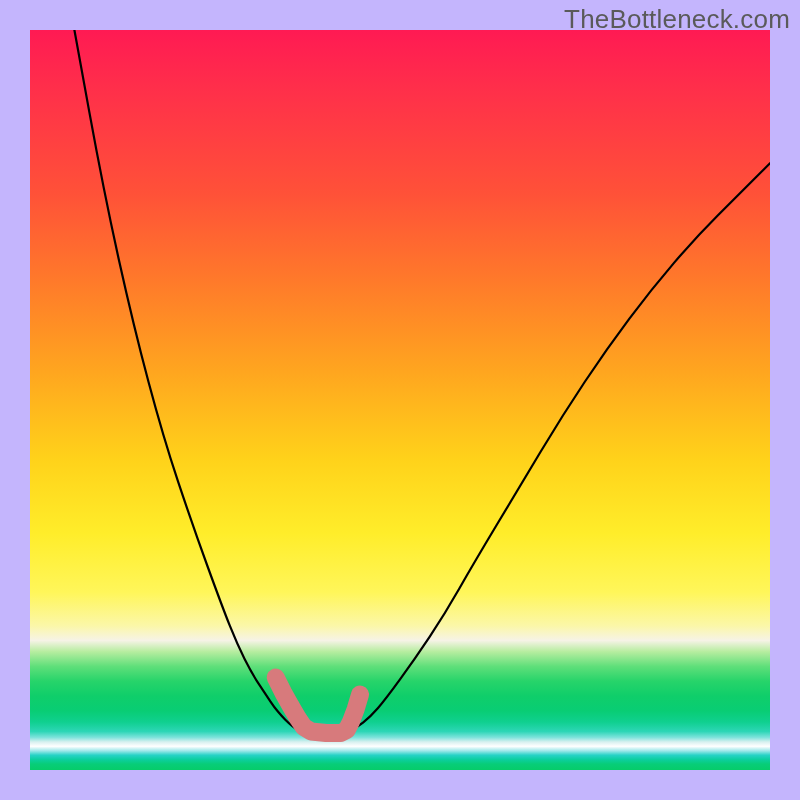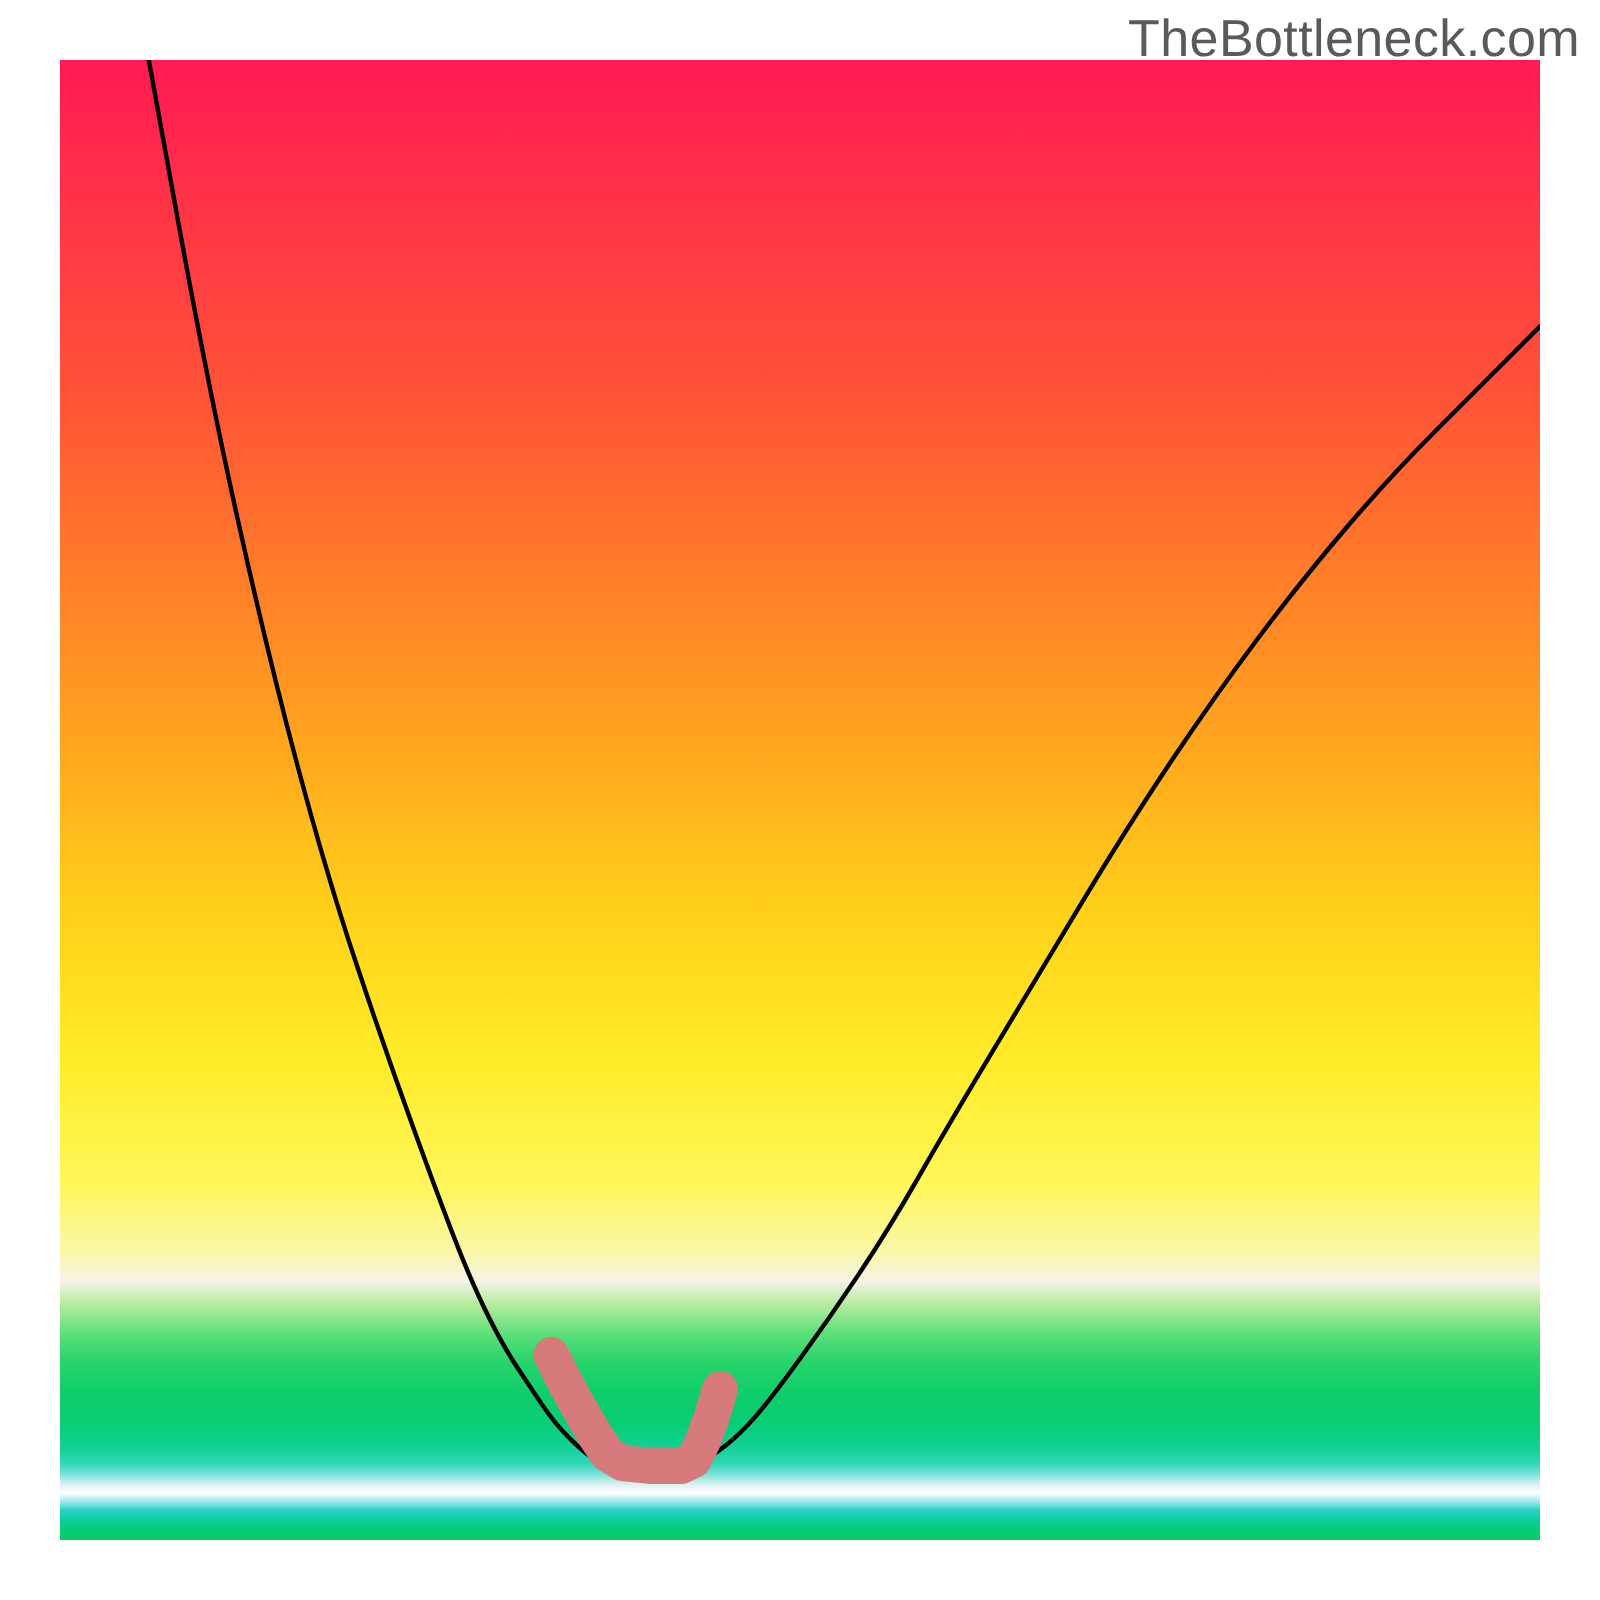--- a/index.html
+++ b/index.html
@@ -1,21 +1,21 @@
 <!DOCTYPE html>
 <html><head>
 <meta charset="utf-8">
 <style>
   * { margin: 0; padding: 0; box-sizing: border-box; }
   html, body { width: 800px; height: 800px; overflow: hidden; background: #000; }
   .frame {
     position: relative;
     width: 800px;
     height: 800px;
-    background: #ffffff;
+    background: #c4b5fd;
   }
   .watermark {
     position: absolute;
     top: 4px;
     right: 10px;
     font-family: Arial, Helvetica, sans-serif;
     font-size: 26px;
     color: #5a5a5a;
     letter-spacing: 0.2px;
     z-index: 10;

